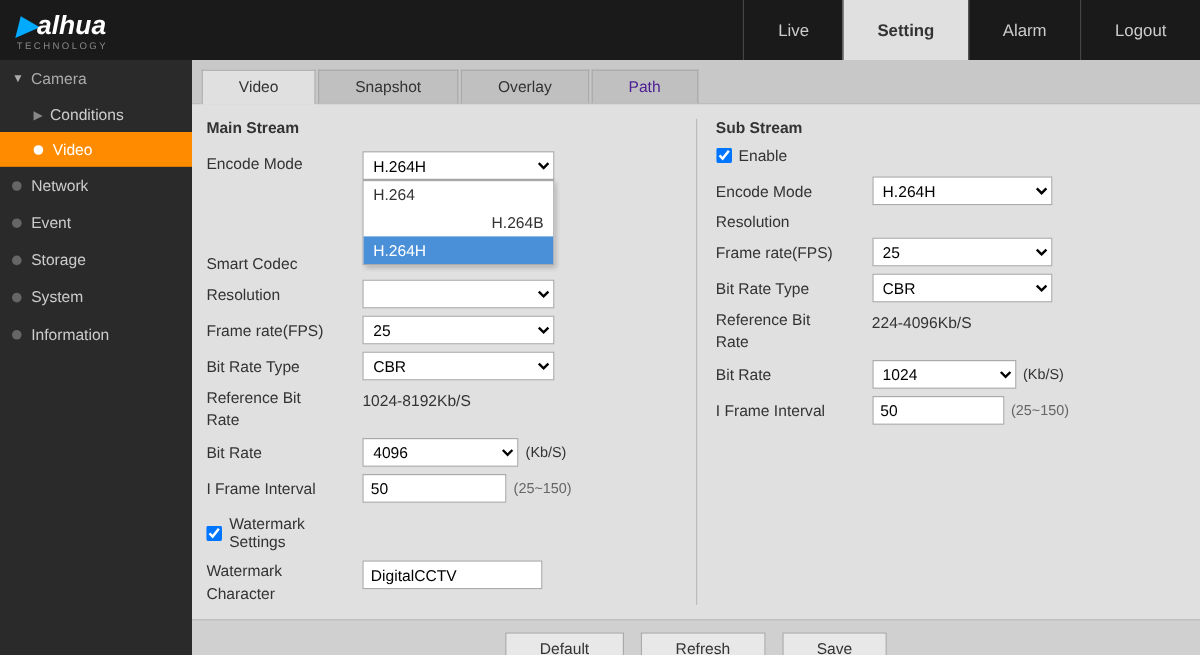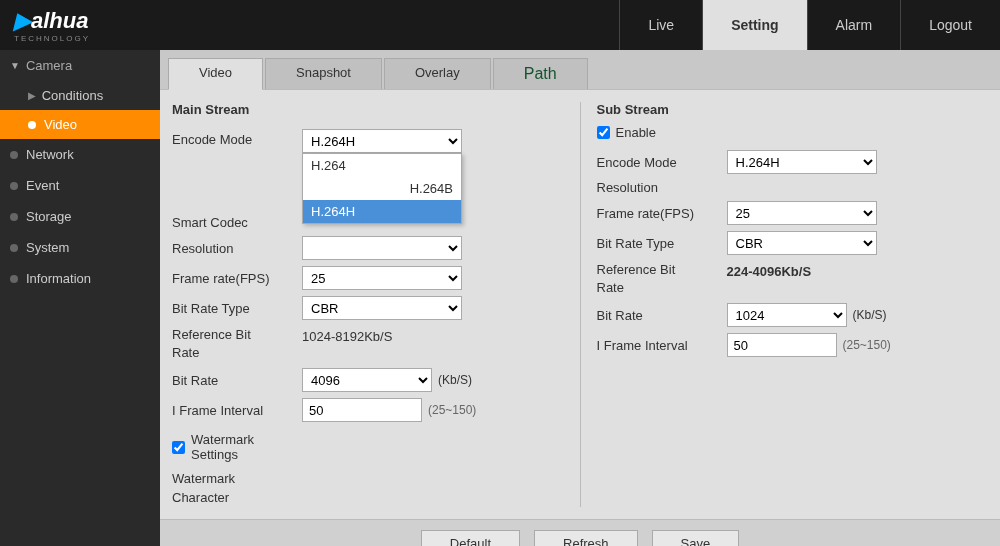--- a/index.html
+++ b/index.html
@@ -64,21 +64,21 @@
       <span>Information</span>
     </div>
   </div>
 
   <div style="flex:1; background:#e0e0e0; display:flex; flex-direction:column;">
 
     <div style="display:flex; background:#c8c8c8; padding:8px 8px 0; gap:2px; border-bottom:1px solid #bbb;">
       <div style="padding:6px 30px; background:#e0e0e0; border:1px solid #aaa; border-bottom:1px solid #e0e0e0; cursor:pointer; font-size:13px; color:#333; margin-bottom:-1px;">Video</div>
       <div style="padding:6px 30px; background:#c0c0c0; border:1px solid #aaa; border-bottom:none; cursor:pointer; font-size:13px; color:#333;">Snapshot</div>
       <div style="padding:6px 30px; background:#c0c0c0; border:1px solid #aaa; border-bottom:none; cursor:pointer; font-size:13px; color:#333;">Overlay</div>
-      <div style="padding:6px 30px; background:#c0c0c0; border:1px solid #aaa; border-bottom:none; cursor:pointer; font-size:16px; color:#14532d;">Path</div>
+      <div style="padding:6px 30px; background:#c0c0c0; border:1px solid #aaa; border-bottom:none; cursor:pointer; font-size:13px; color:#4c1d95;">Path</div>
     </div>
 
     <div style="flex:1; display:flex; padding:12px; gap:16px; background:#e0e0e0;">
 
       <div style="flex:1; position:relative;">
         <div style="font-weight:bold; font-size:13px; margin-bottom:12px; color:#333;">Main Stream</div>
 
         <div style="display:flex; align-items:flex-start; margin-bottom:6px;">
           <div style="width:130px; flex-shrink:0; font-size:13px; color:#333; padding-top:3px;">Encode Mode</div>
           <div style="position:relative;">
@@ -137,20 +137,21 @@
             <span>Watermark</span><br>
             <span>Settings</span>
           </div>
         </div>
 
         <div style="display:flex; align-items:flex-start;">
           <div style="width:130px; flex-shrink:0; font-size:13px; color:#333; line-height:1.4;">
             <span>Watermark</span><br>
             <span>Character</span>
           </div>
+          <input type="text" style="width: 150px; font-size: 13px; height: 24px; border: 1px solid rgb(170, 170, 170); padding: 0px 6px;" value="DigitalCCTV">
         </div>
       </div>
 
       <div style="width:1px; background:#bbb; margin:0;"></div>
 
       <div style="flex:1;">
         <div style="font-weight:bold; font-size:13px; margin-bottom:8px; color:#333;">Sub Stream</div>
 
         <div style="display:flex; align-items:center; margin-bottom:10px;">
           <input type="checkbox" checked="" style="margin-right: 6px;">
@@ -174,21 +175,21 @@
         <div style="display:flex; align-items:center; margin-bottom:6px;">
           <div style="width:130px; flex-shrink:0; font-size:13px; color:#333;">Bit Rate Type</div>
           <select style="width:150px; font-size:13px; height:24px; border:1px solid #aaa;"><option>CBR</option></select>
         </div>
 
         <div style="display:flex; align-items:flex-start; margin-bottom:6px;">
           <div style="width:130px; flex-shrink:0; font-size:13px; color:#333; line-height:1.4;">
             <span>Reference Bit</span><br>
             <span>Rate</span>
           </div>
-          <div style="font-size:13px; color:#333; padding-top:3px;font-weight:bold;">224-4096Kb/S</div>
+          <div style="font-size:13px; color:#333; padding-top:3px;">224-4096Kb/S</div>
         </div>
 
         <div style="display:flex; align-items:center; margin-bottom:6px;">
           <div style="width:130px; flex-shrink:0; font-size:13px; color:#333;">Bit Rate</div>
           <select style="width:120px; font-size:13px; height:24px; border:1px solid #aaa;"><option>1024</option></select>
           <span style="margin-left:6px; font-size:12px; color:#333;">(Kb/S)</span>
         </div>
 
         <div style="display:flex; align-items:center; margin-bottom:6px;">
           <div style="width:130px; flex-shrink:0; font-size:13px; color:#333;">I Frame Interval</div>

